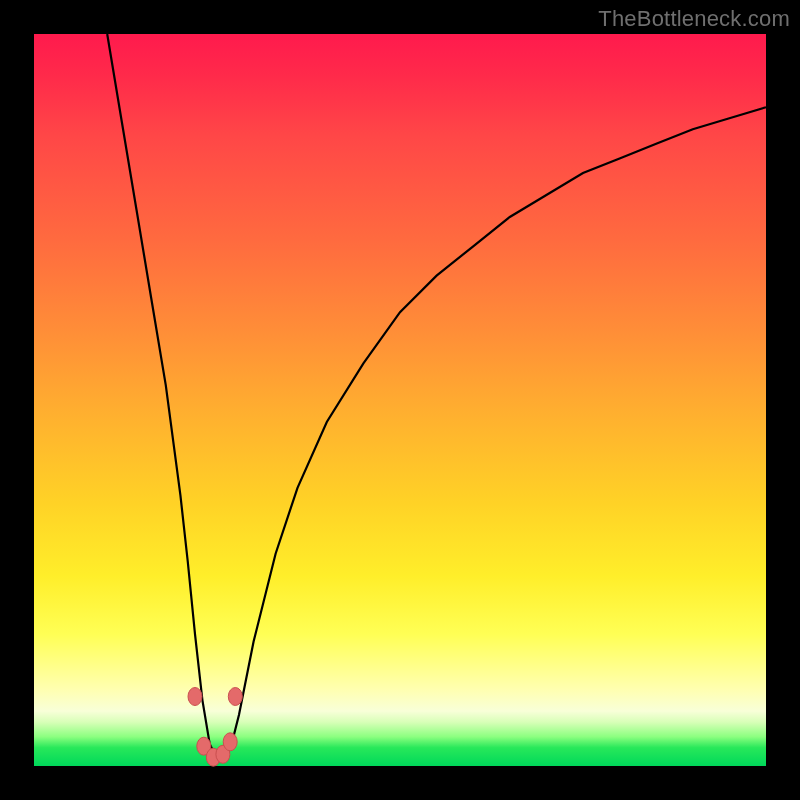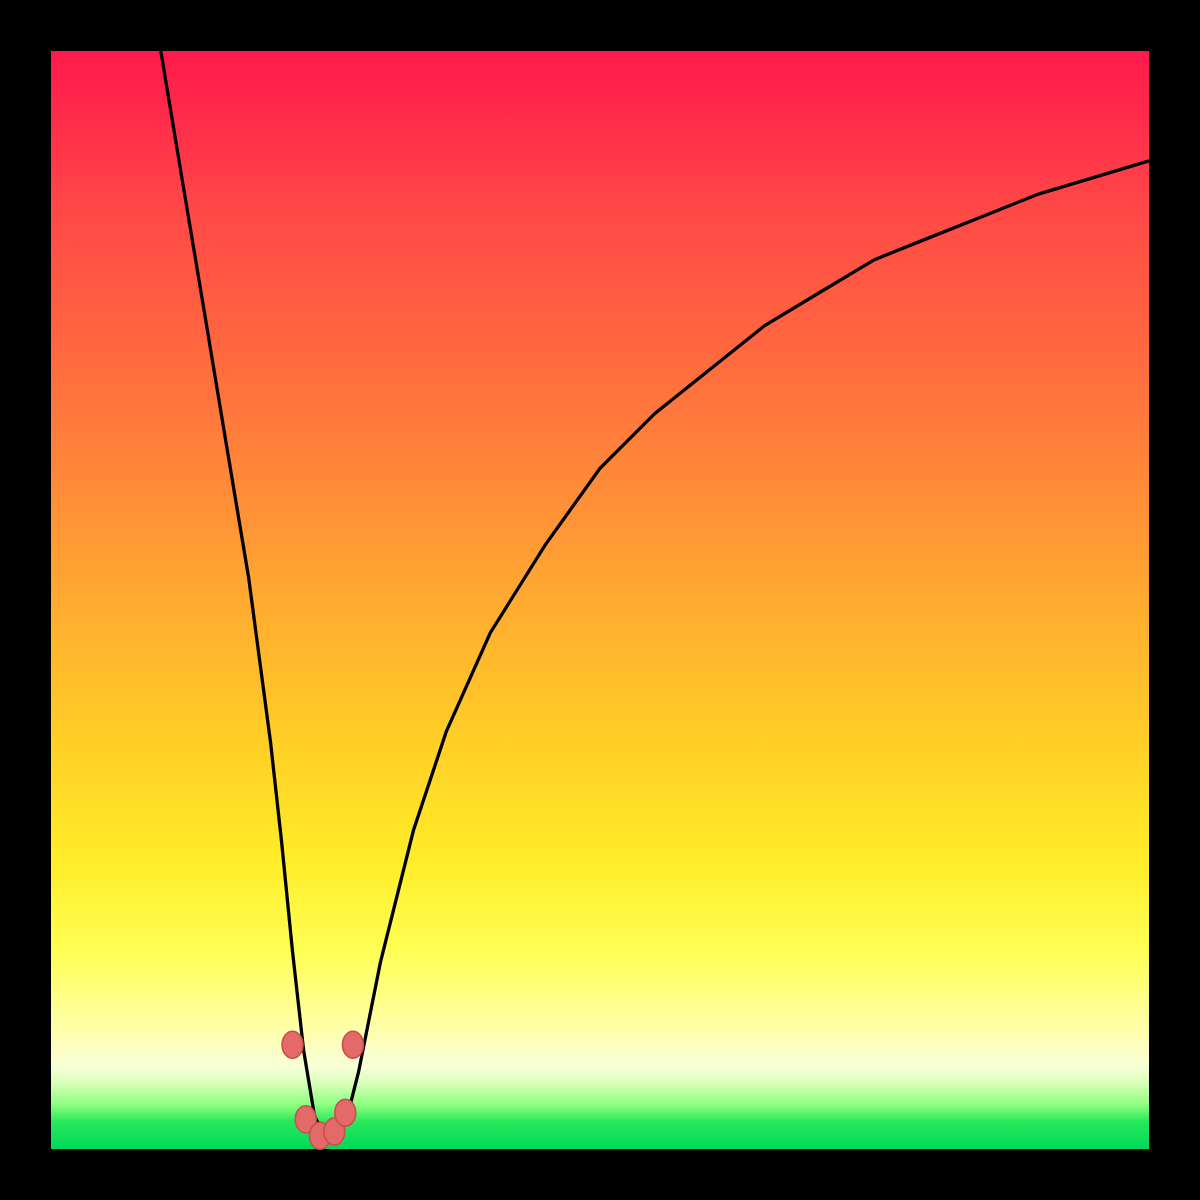--- a/index.html
+++ b/index.html
@@ -78,14 +78,15 @@
           <ellipse cx="201.3" cy="662.5" rx="7" ry="9" fill="#e46a6a" stroke="#c94f4f" stroke-width="1"></ellipse>
           <ellipse cx="169.8" cy="712.2" rx="7" ry="9" fill="#e46a6a" stroke="#c94f4f" stroke-width="1"></ellipse>
           <ellipse cx="179.3" cy="723.2" rx="7" ry="9" fill="#e46a6a" stroke="#c94f4f" stroke-width="1"></ellipse>
           <ellipse cx="188.9" cy="720.3" rx="7" ry="9" fill="#e46a6a" stroke="#c94f4f" stroke-width="1"></ellipse>
           <ellipse cx="196.2" cy="707.8" rx="7" ry="9" fill="#e46a6a" stroke="#c94f4f" stroke-width="1"></ellipse>
         </g>
     </svg>
 
   </div>
 
+  <div class="watermark">TheBottleneck.com</div>
 
 </div>
 
 </body></html>

